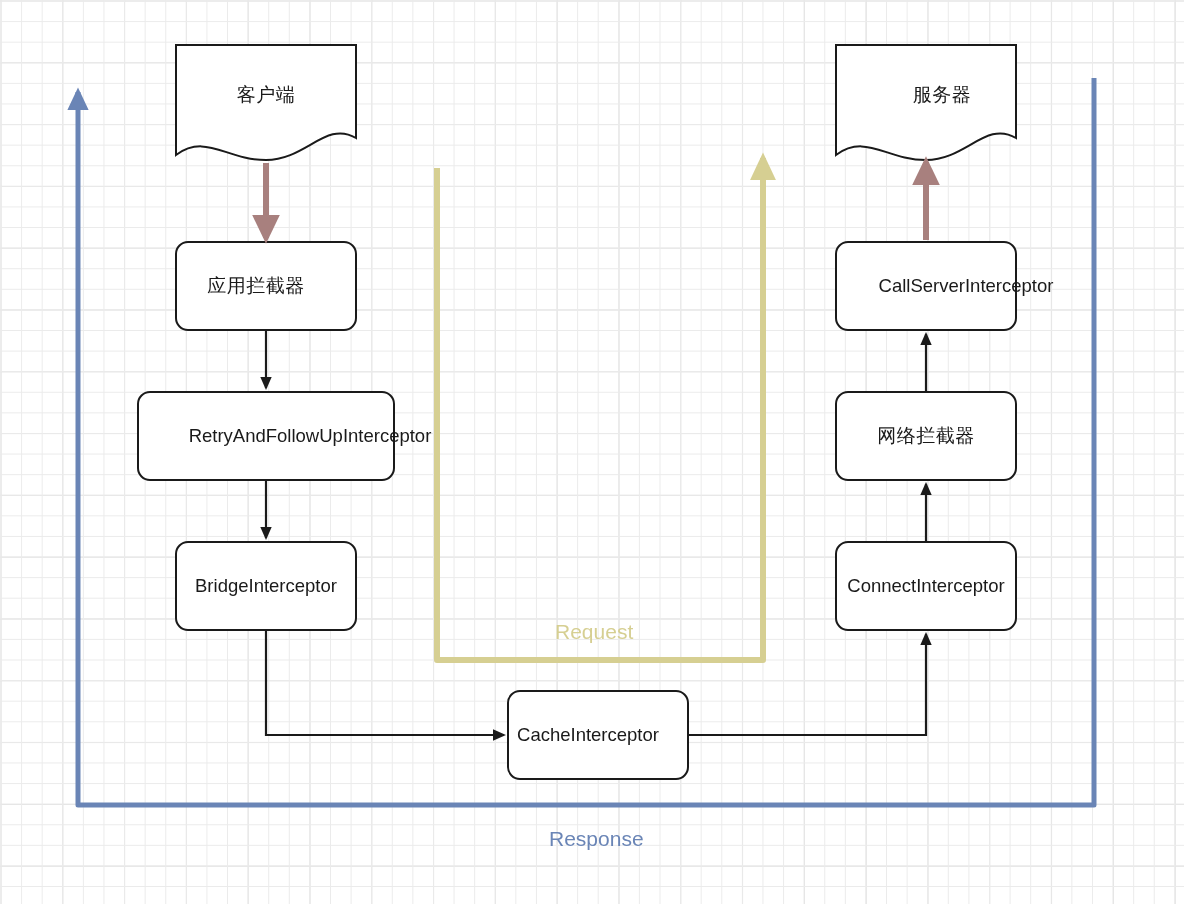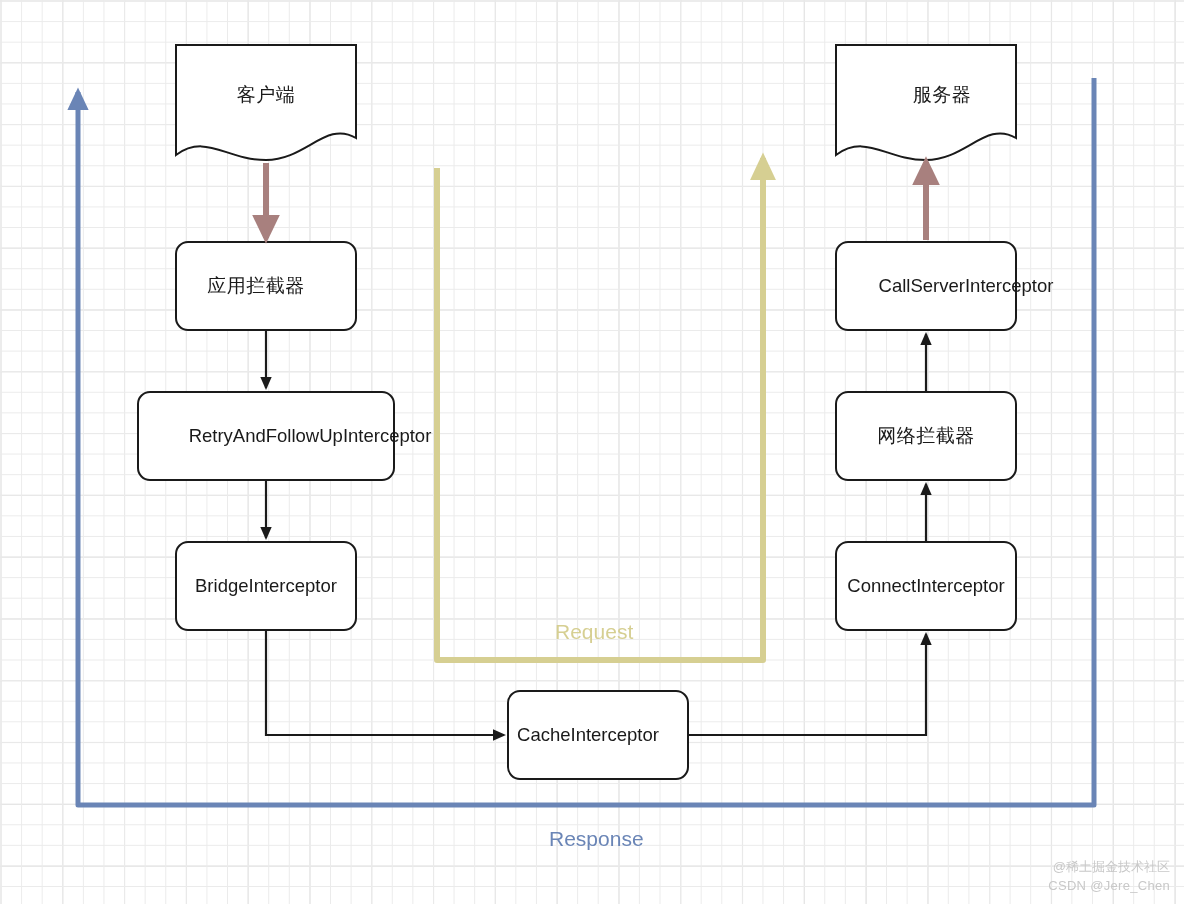--- a/index.html
+++ b/index.html
@@ -144,18 +144,14 @@
   <div class="node-label label-latin" style="left:836px; top:542px; width:180px; height:88px;">ConnectInterceptor</div>
 
   <div class="node-label label-cjk" style="left:836px; top:392px; width:180px; height:88px;">网络拦截器</div>
 
   <div class="node-label label-latin" style="left:836px; top:242px; width:180px; height:88px;padding-left:40px;">CallServerInterceptor</div>
 
   <div class="flow-label" id="request-label" style="left:555px; top:620px;">Request</div>
 
   <div class="flow-label" id="response-label" style="left:549px; top:827px;">Response</div>
 
-  <div id="watermark">
-    <div class="wm-line1">@稀土掘金技术社区</div>
-    <div class="wm-line2">CSDN @Jere_Chen</div>
-  </div>
 
 </div>
 
 </body></html>

